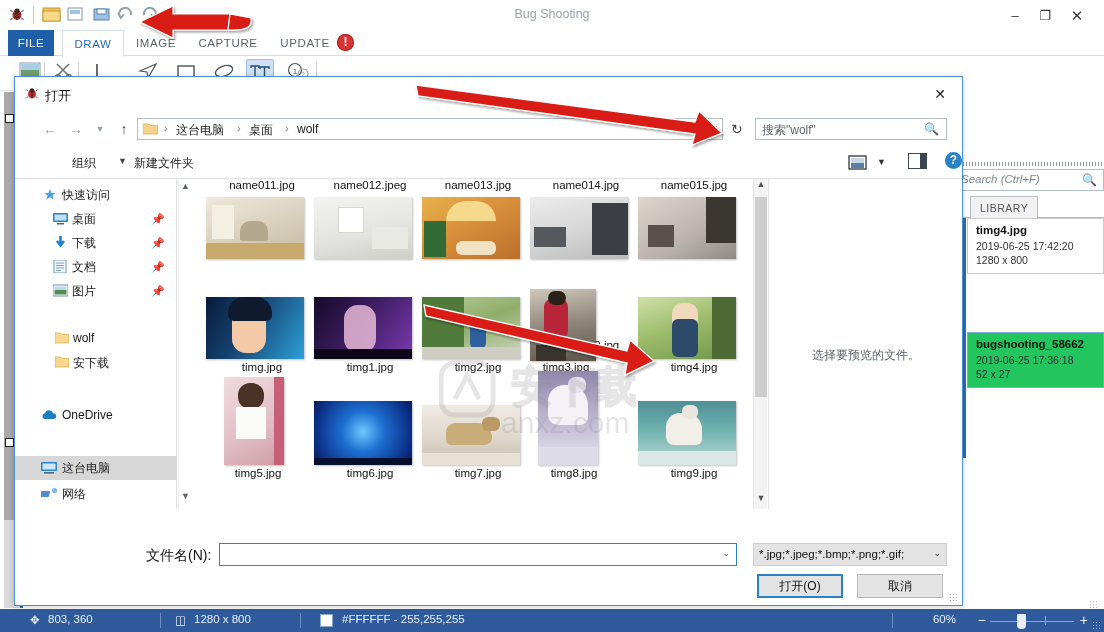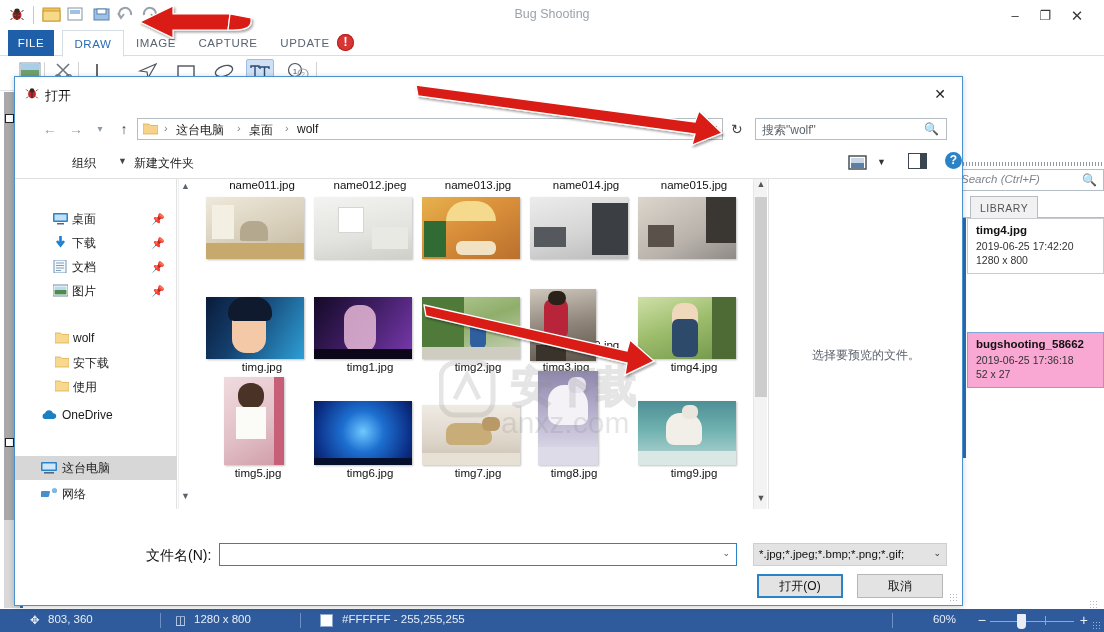--- a/index.html
+++ b/index.html
@@ -62,21 +62,21 @@
   .rp-gripper { position:absolute; left:0; top:103px; width:141px; height:7px;
       background:repeating-linear-gradient(to right,#8d9aa6 0 1px,transparent 1px 3px); background-position:0 2px; background-size:3px 4px; background-repeat:repeat-x; }
   .rp-search { position:absolute; left:-5px; top:112px; width:146px; height:22px; border:1px solid #b4bcc4; background:#fff; }
   .rp-search-text { position:absolute; left:2px; top:3px; font-style:italic; color:#7d858d; font-size:11.5px; }
   .rp-search-ico { position:absolute; right:6px; top:3px; color:#5a6370; font-size:12px; }
   .rp-tabbar { position:absolute; left:0; top:139px; width:141px; height:22px; border-bottom:1px solid #b4bcc4; }
   .rp-tab { position:absolute; left:7px; top:0; height:22px; padding:0 9px; line-height:22px; font-size:10.5px;
             letter-spacing:.5px; color:#555; background:#f1f1f1; border:1px solid #b4bcc4; border-bottom:none; }
   .rp-list { position:absolute; left:0; top:161px; width:141px; height:240px; }
   .rp-item { position:absolute; left:4px; width:137px; border:1px solid #c8ccd0; background:#fff; }
-  .rp-item.sel { background:#f9a8d4; border-color:#7fa8d8;text-align:center; }
+  .rp-item.sel { background:#22c55e; border-color:#7fa8d8;text-align:center; }
   .rp-name { position:absolute; left:8px; top:5px; font-weight:bold; font-size:11.5px; color:#111; }
   .rp-meta1 { position:absolute; left:8px; top:21px; font-size:10.5px; color:#333; }
   .rp-meta2 { position:absolute; left:8px; top:35px; font-size:10.5px; color:#333; }
   .rp-star, .rp-heart { position:absolute; width:15px; height:15px; border-radius:50%; top:30px; }
   .rp-star { right:24px; background:#d9a520; }
   .rp-heart { right:5px; background:#b84a55; }
   .rp-star span,.rp-heart span { display:block; text-align:center; line-height:15px; color:#fff; font-size:10px; }
   .rp-vline { position:absolute; left:0; top:161px; width:3px; height:240px; background:#2e6cb5; }
 
   
@@ -415,20 +415,28 @@
     <span class="pane-ico">
         <i></i>
       </span>
     <span class="dlg-help">?</span>
   </div>
 
   <div class="dlg-body">
 
     <div class="navpane">
 
+      <div class="np-item" style="top:4px">
+        <span class="np-sq" style="left:28px">
+          <svg width="14" height="13">
+              <path d="M7 1 L8.6 5 L12.8 5 L9.4 7.6 L10.7 11.6 L7 9.2 L3.3 11.6 L4.6 7.6 L1.2 5 L5.4 5 Z" fill="#4aa3dd"></path>
+            </svg>
+        </span>
+        <span class="np-label" style="left:47px">快速访问</span>
+      </div>
 
       <div class="np-item" style="top:28px">
         <span class="np-sq" style="left:38px">
           <svg width="15" height="13">
               <rect x="0" y="1" width="15" height="9" rx="1" fill="#2b83c6"></rect>
               <rect x="1.5" y="2.5" width="12" height="6" fill="#bfe0f7"></rect>
               <rect x="4" y="11" width="7" height="1.5" fill="#4a6a86"></rect>
             </svg>
         </span>
         <span class="np-label" style="left:57px">桌面</span>
@@ -480,28 +488,20 @@
 
       <div class="np-item" style="top:172px">
         <span class="np-sq" style="left:40px">
           <svg width="14" height="12">
               <path d="M0 1 H5.5 L7 2.5 H14 V11 H0 Z" fill="#f7d88f" stroke="#dcae52" stroke-width=".8"></path>
             </svg>
         </span>
         <span class="np-label" style="left:58px">安下载</span>
       </div>
 
-      <div class="np-item" style="top:196px">
-        <span class="np-sq" style="left:40px">
-          <svg width="14" height="12">
-              <path d="M0 1 H5.5 L7 2.5 H14 V11 H0 Z" fill="#f7d88f" stroke="#dcae52" stroke-width=".8"></path>
-            </svg>
-        </span>
-        <span class="np-label" style="left:58px">使用</span>
-      </div>
 
       <div class="np-item" style="top:225px">
         <span class="np-sq" style="left:26px">
           <svg width="17" height="12">
               <path d="M3.5 10 A3 3 0 0 1 4 4.2 A4.2 4.2 0 0 1 12 4.2 A2.9 2.9 0 0 1 12.5 10 Z" fill="#1b7fc4"></path>
             </svg>
         </span>
         <span class="np-label" style="left:47px">OneDrive</span>
       </div>
 

